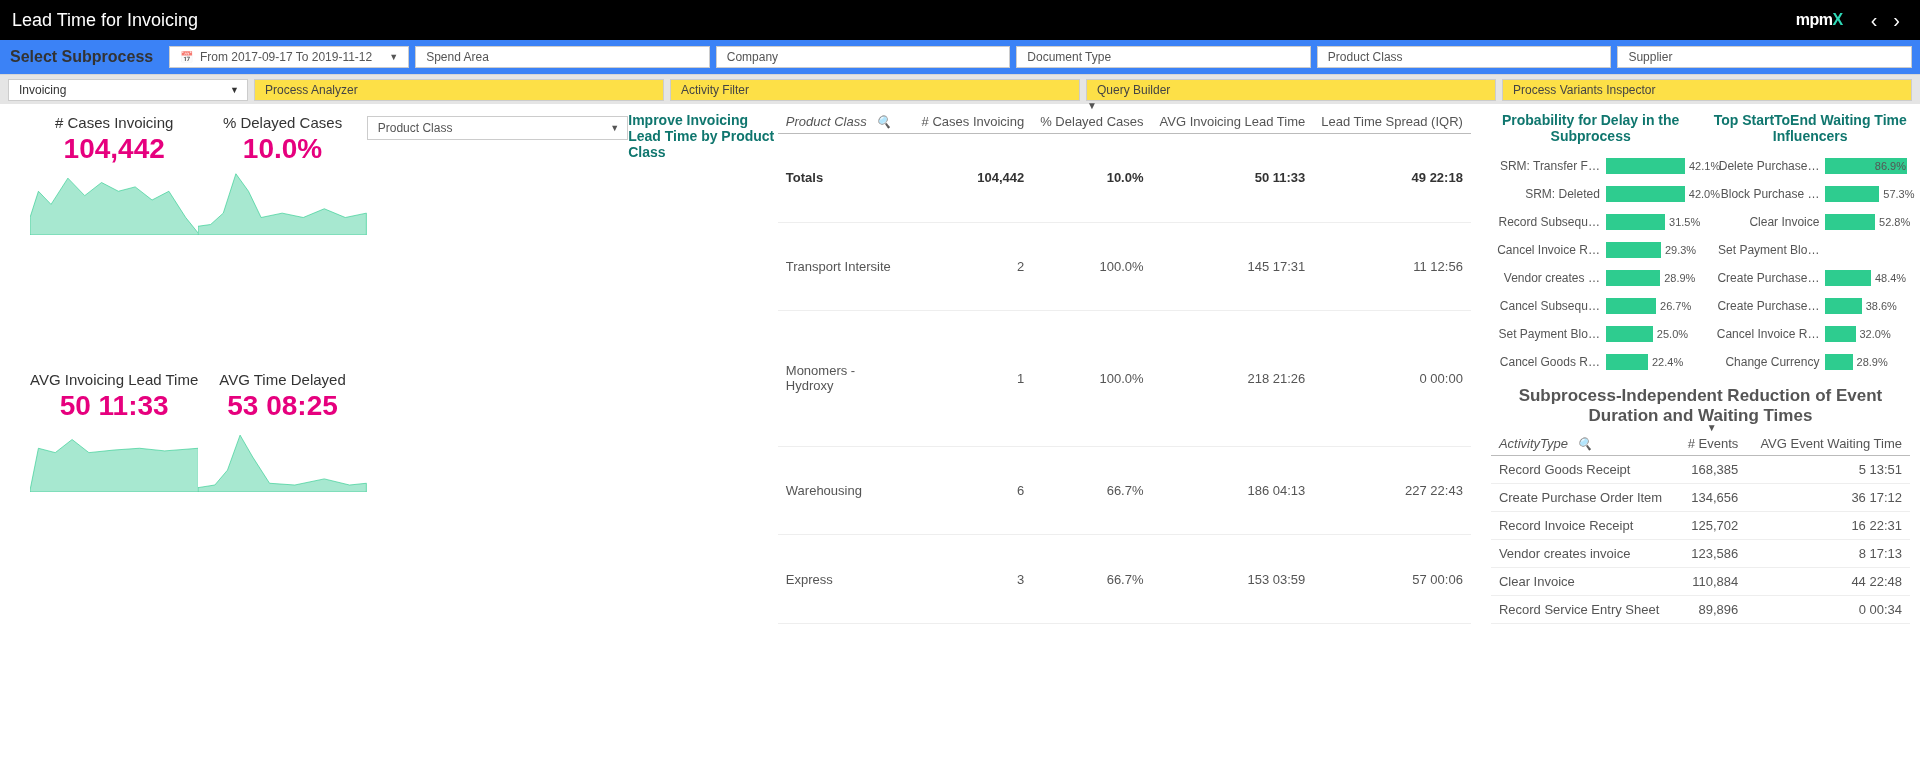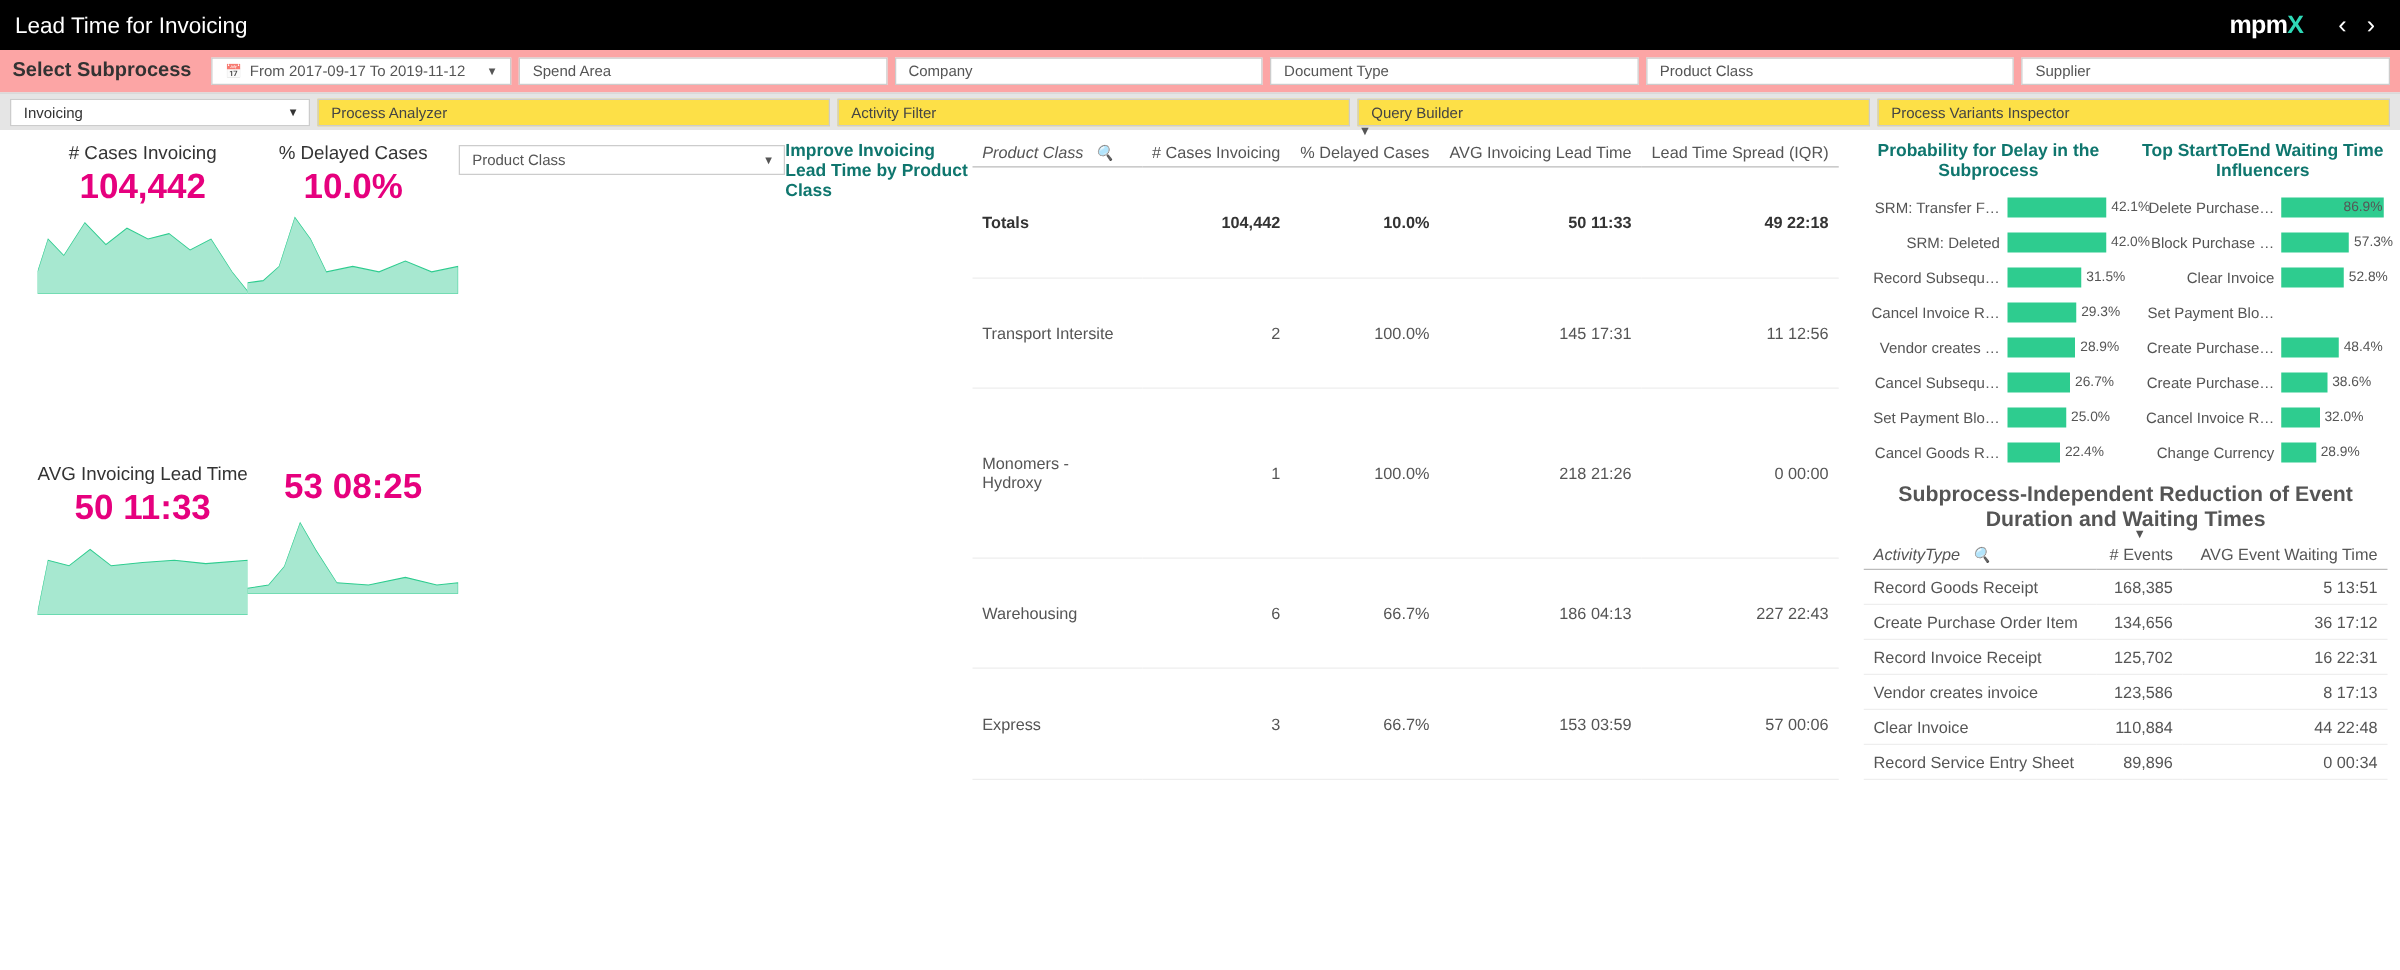--- a/index.html
+++ b/index.html
@@ -1,22 +1,22 @@
 <!DOCTYPE html>
 <html><head>
 <meta charset="utf-8">
 <style>
 * { box-sizing: border-box; margin: 0; padding: 0; font-family: Arial, sans-serif; }
 body { background: #fff; font-size: 13px; color: #333; }
 .topbar { background: #000; height: 40px; display: flex; align-items: center; padding: 0 12px; }
 .topbar-title { color: #fff; font-size: 18px; font-weight: normal; flex: 1; }
-.logo { color: #fff; font-weight: bold; font-size: 20px; letter-spacing: -0.5px; margin-right: 20px; }
+.logo { color: #fff; font-weight: bold; font-size: 16px; letter-spacing: -0.5px; margin-right: 20px; }
 .logo .x { color: #2ed8b6; }
 .nav-arrow { color: #fff; font-size: 20px; padding: 0 8px; cursor: pointer; }
-.filterbar { background: #fca5a5; display: flex; align-items: center; height: 34px; padding: 0 8px; gap: 6px; }
+.filterbar { background: #3b82f6; display: flex; align-items: center; height: 34px; padding: 0 8px; gap: 6px; }
 .filter-label { font-weight: bold; font-size: 16px; padding: 0 10px 0 2px; white-space: nowrap; }
 .filter-pill { background: #fff; border: 1px solid #ccc; height: 22px; display: flex; align-items: center; padding: 0 10px; font-size: 12px; color: #555; position: relative; white-space: nowrap; }
 .filter-pill.date::before { content: "📅"; font-size: 11px; margin-right: 6px; opacity: .7; }
 .filter-pill .caret { margin-left: auto; padding-left: 10px; font-size: 9px; color: #555; }
 .filter-pill.w-date { width: 240px; }
 .filter-pill.w-filter { flex: 1; }
 .tabbar { background: #e5e5e5; display: flex; align-items: center; height: 30px; padding: 0 8px; gap: 6px; border-top: 1px solid #d5d5d5; }
 .subselect { background: #fff; border: 1px solid #ccc; height: 22px; width: 240px; display: flex; align-items: center; padding: 0 10px; font-size: 12px; position: relative; }
 .subselect .caret { position: absolute; right: 8px; font-size: 9px; }
 .tab { background: #fde047; border: 1px solid #ccc; height: 22px; flex: 1; display: flex; align-items: center; padding: 0 10px; font-size: 12px; color: #444; }
@@ -121,20 +121,21 @@
         </svg>
       </div>
       <div class="kpi">
         <div class="kpi-title">AVG Invoicing Lead Time</div>
         <div class="kpi-value">50 11:33</div>
         <svg viewBox="0 0 400 80" preserveAspectRatio="none">
           <path d="M0,78 L20,30 L60,35 L100,20 L140,35 L200,32 L260,30 L320,33 L400,30 L400,80 L0,80 Z" fill="#a7e8d0" stroke="#2ecc8f" stroke-width="1"></path>
         </svg>
       </div>
       <div class="kpi">
+        <div class="kpi-title">AVG Time Delayed</div>
         <div class="kpi-value">53 08:25</div>
         <svg viewBox="0 0 400 80" preserveAspectRatio="none">
           <path d="M0,75 L40,72 L70,55 L100,15 L130,40 L170,70 L230,72 L300,65 L360,72 L400,70 L400,80 L0,80 Z" fill="#a7e8d0" stroke="#2ecc8f" stroke-width="1"></path>
         </svg>
       </div>
     </div>
 
     <div class="class-select">
       <span>Product Class</span>
       <span class="caret">▼</span>

